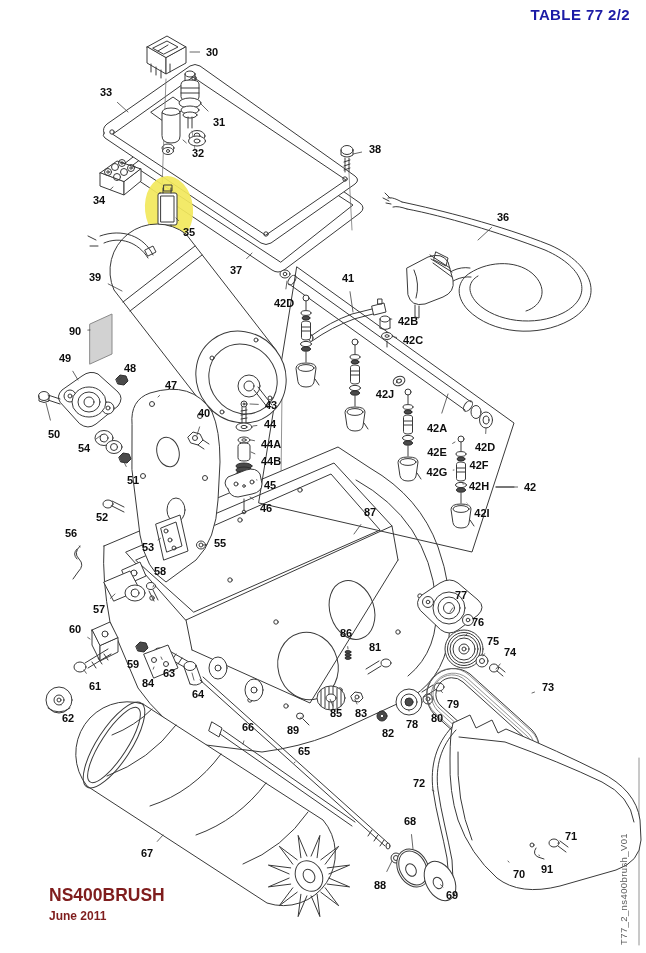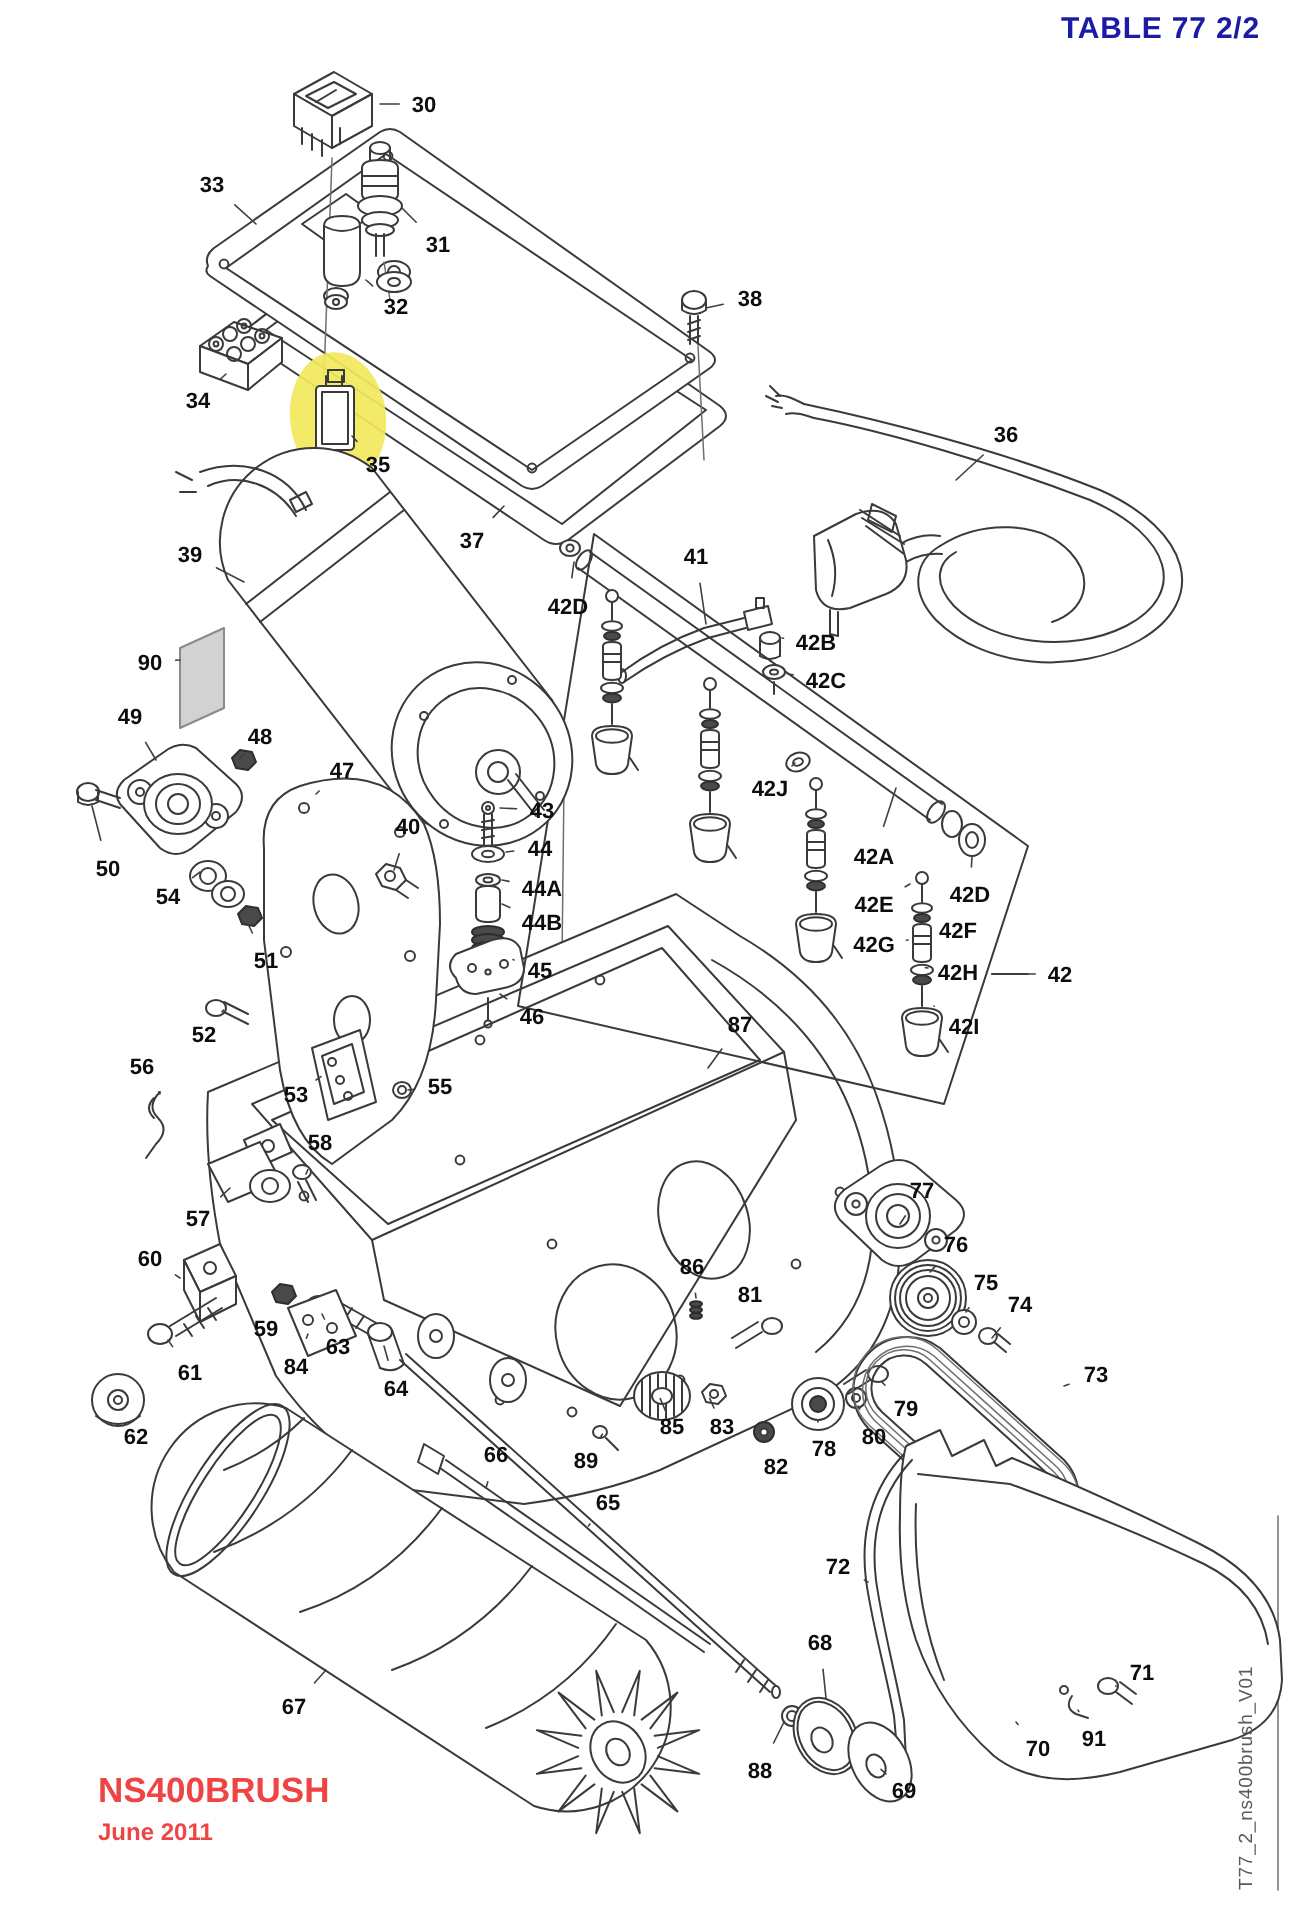--- a/index.html
+++ b/index.html
@@ -12,21 +12,21 @@
   svg *{stroke:var(--line);fill:none;stroke-width:1;stroke-linecap:round;stroke-linejoin:round;}
   svg .fillw{fill:#ffffff;}
   svg .dark{fill:#4a4a4a;stroke:#2e2e2e;}
   svg .gray{fill:#d2d2d2;stroke:#8a8a8a;}
   svg .thin{stroke:var(--thin);stroke-width:.75;}
   svg .hl{fill:var(--hl);stroke:none;opacity:.92;}
   svg text.lbl{font:bold 11px "Liberation Sans",sans-serif;fill:var(--lbl);stroke:none;}
   svg line.leader{stroke:#3f3f3f;stroke-width:.8;}
   .title{position:absolute;top:6px;right:16px;color:var(--title);
          font-size:15px;font-weight:bold;letter-spacing:.4px;margin-left:43px;}
-  .footer{position:absolute;left:49px;top:884px;color:#ef4444;font-weight:bold;line-height:1.35;}
+  .footer{position:absolute;left:49px;top:884px;color:#7f1d1d;font-weight:bold;line-height:1.35;}
   .footer .model{font-size:17.5px;}
   .footer .date{font-size:12px;}
   .sidenote{position:absolute;left:618px;top:945px;transform:rotate(-90deg);
             transform-origin:0 0;color:var(--note);font-size:9.5px;letter-spacing:.4px;white-space:nowrap;}
 </style>
 </head>
 <body>
 
 <div class="stage">
 

